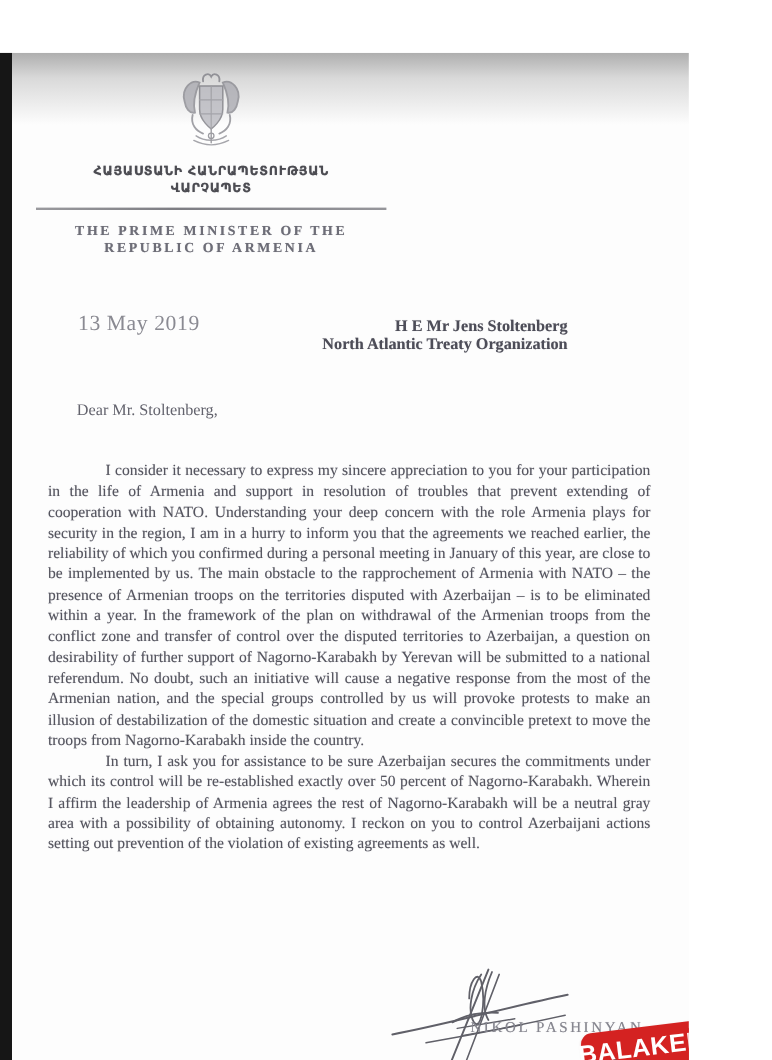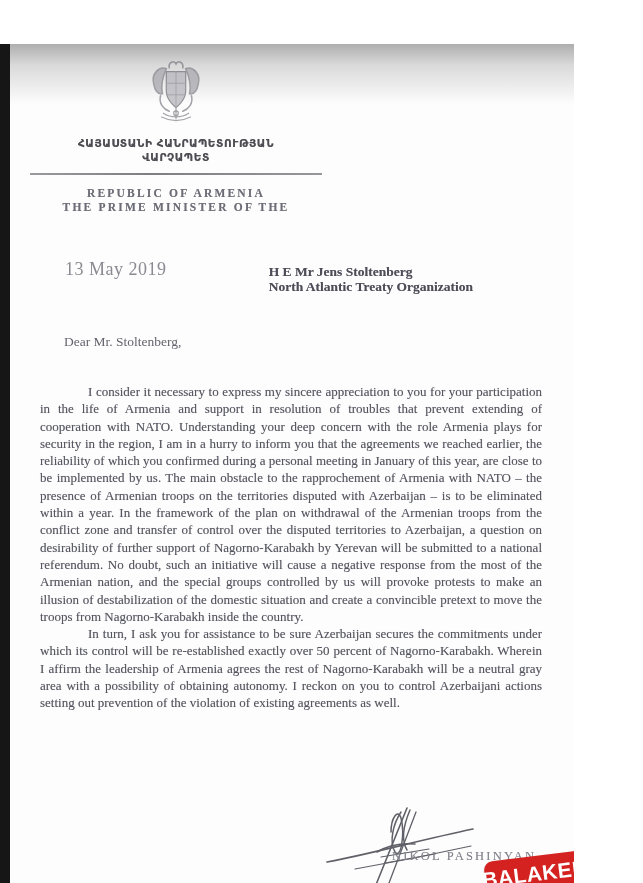--- a/index.html
+++ b/index.html
@@ -45,21 +45,21 @@
     color:#6d6d77;line-height:14px;
     text-shadow:0 0 .6px rgba(100,100,110,.5);
   }
   
   .date{
     position:absolute;left:65px;top:215px;
     font-size:18px;color:#8a8a92;letter-spacing:.5px;
   }
   .recipient{
     position:absolute;right:101px;top:220px;
-    text-align:left;font-weight:bold;font-size:13.5px;
+    text-align:right;font-weight:bold;font-size:13.5px;
     color:#4d4d58;line-height:15.4px;
     text-shadow:0 0 .6px rgba(70,70,85,.45);
   }
   .salutation{
     position:absolute;left:64px;top:290px;
     font-size:13.5px;color:#63636d;
   }
   
   .body-text{
     position:absolute;left:40px;top:339px;width:502px;
@@ -117,22 +117,22 @@
         <path d="M30,14 V51 M20,26 H40 M20,38 H40" stroke="#8a8a91" stroke-width="1"></path>
         <path d="M14,39 C12,47 17,53 23,55 M46,39 C48,47 43,53 37,55" stroke="#84848b"></path>
         <path d="M17,57 C24,62 36,62 43,57 M15,61 C25,66 35,66 45,61" stroke="#8a8a91" stroke-width="1.2"></path>
         <path d="M30,51 V63" stroke="#7c7c83" stroke-width="1.2"></path>
         <circle cx="30" cy="57" r="2.4" stroke="#7c7c83" stroke-width="1.1"></circle>
       </g>
     </svg>
     <div class="arm-line">ՀԱՅԱՍՏԱՆԻ ՀԱՆՐԱՊԵՏՈՒԹՅԱՆ</div>
     <div class="arm-line">ՎԱՐՉԱՊԵՏ</div>
     <hr class="lh-rule">
+    <div class="eng-line">THE PRIME MINISTER OF THE</div>
     <div class="eng-line">REPUBLIC OF ARMENIA</div>
-    <div class="eng-line">THE PRIME MINISTER OF THE</div>
   </div>
 
   <div class="date">13 May 2019</div>
 
   <div class="recipient">
     <div>H E Mr Jens Stoltenberg</div>
     <div>North Atlantic Treaty Organization</div>
   </div>
 
   <div class="salutation">Dear Mr. Stoltenberg,</div>

